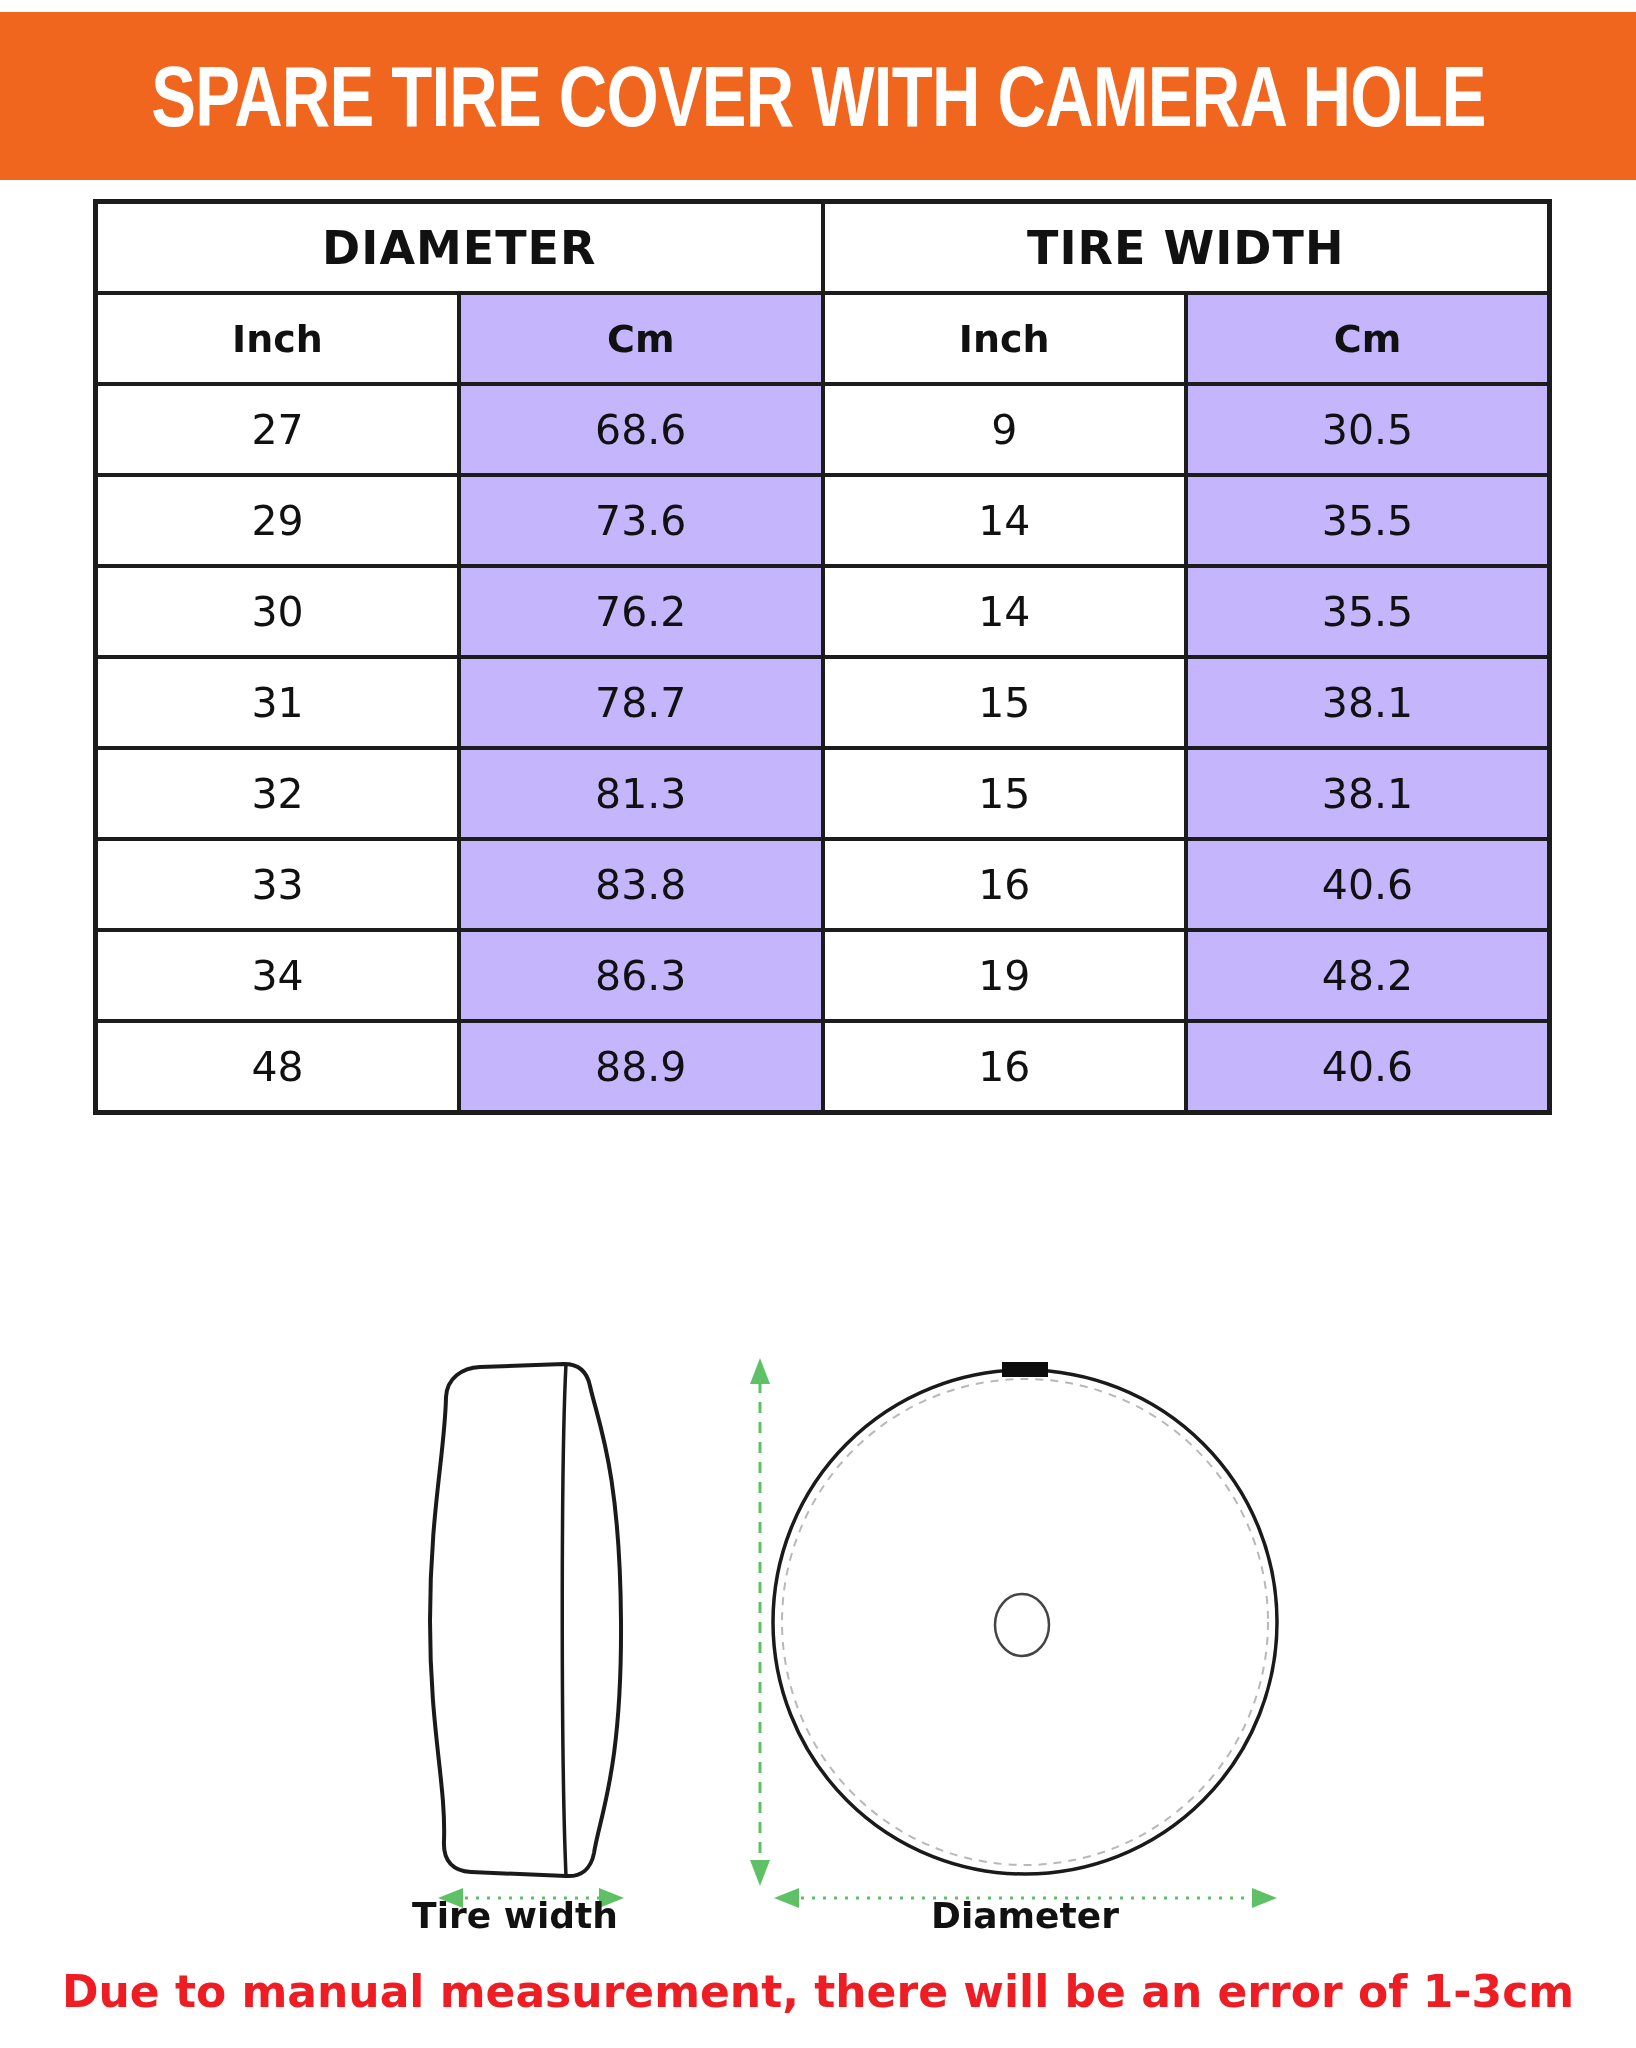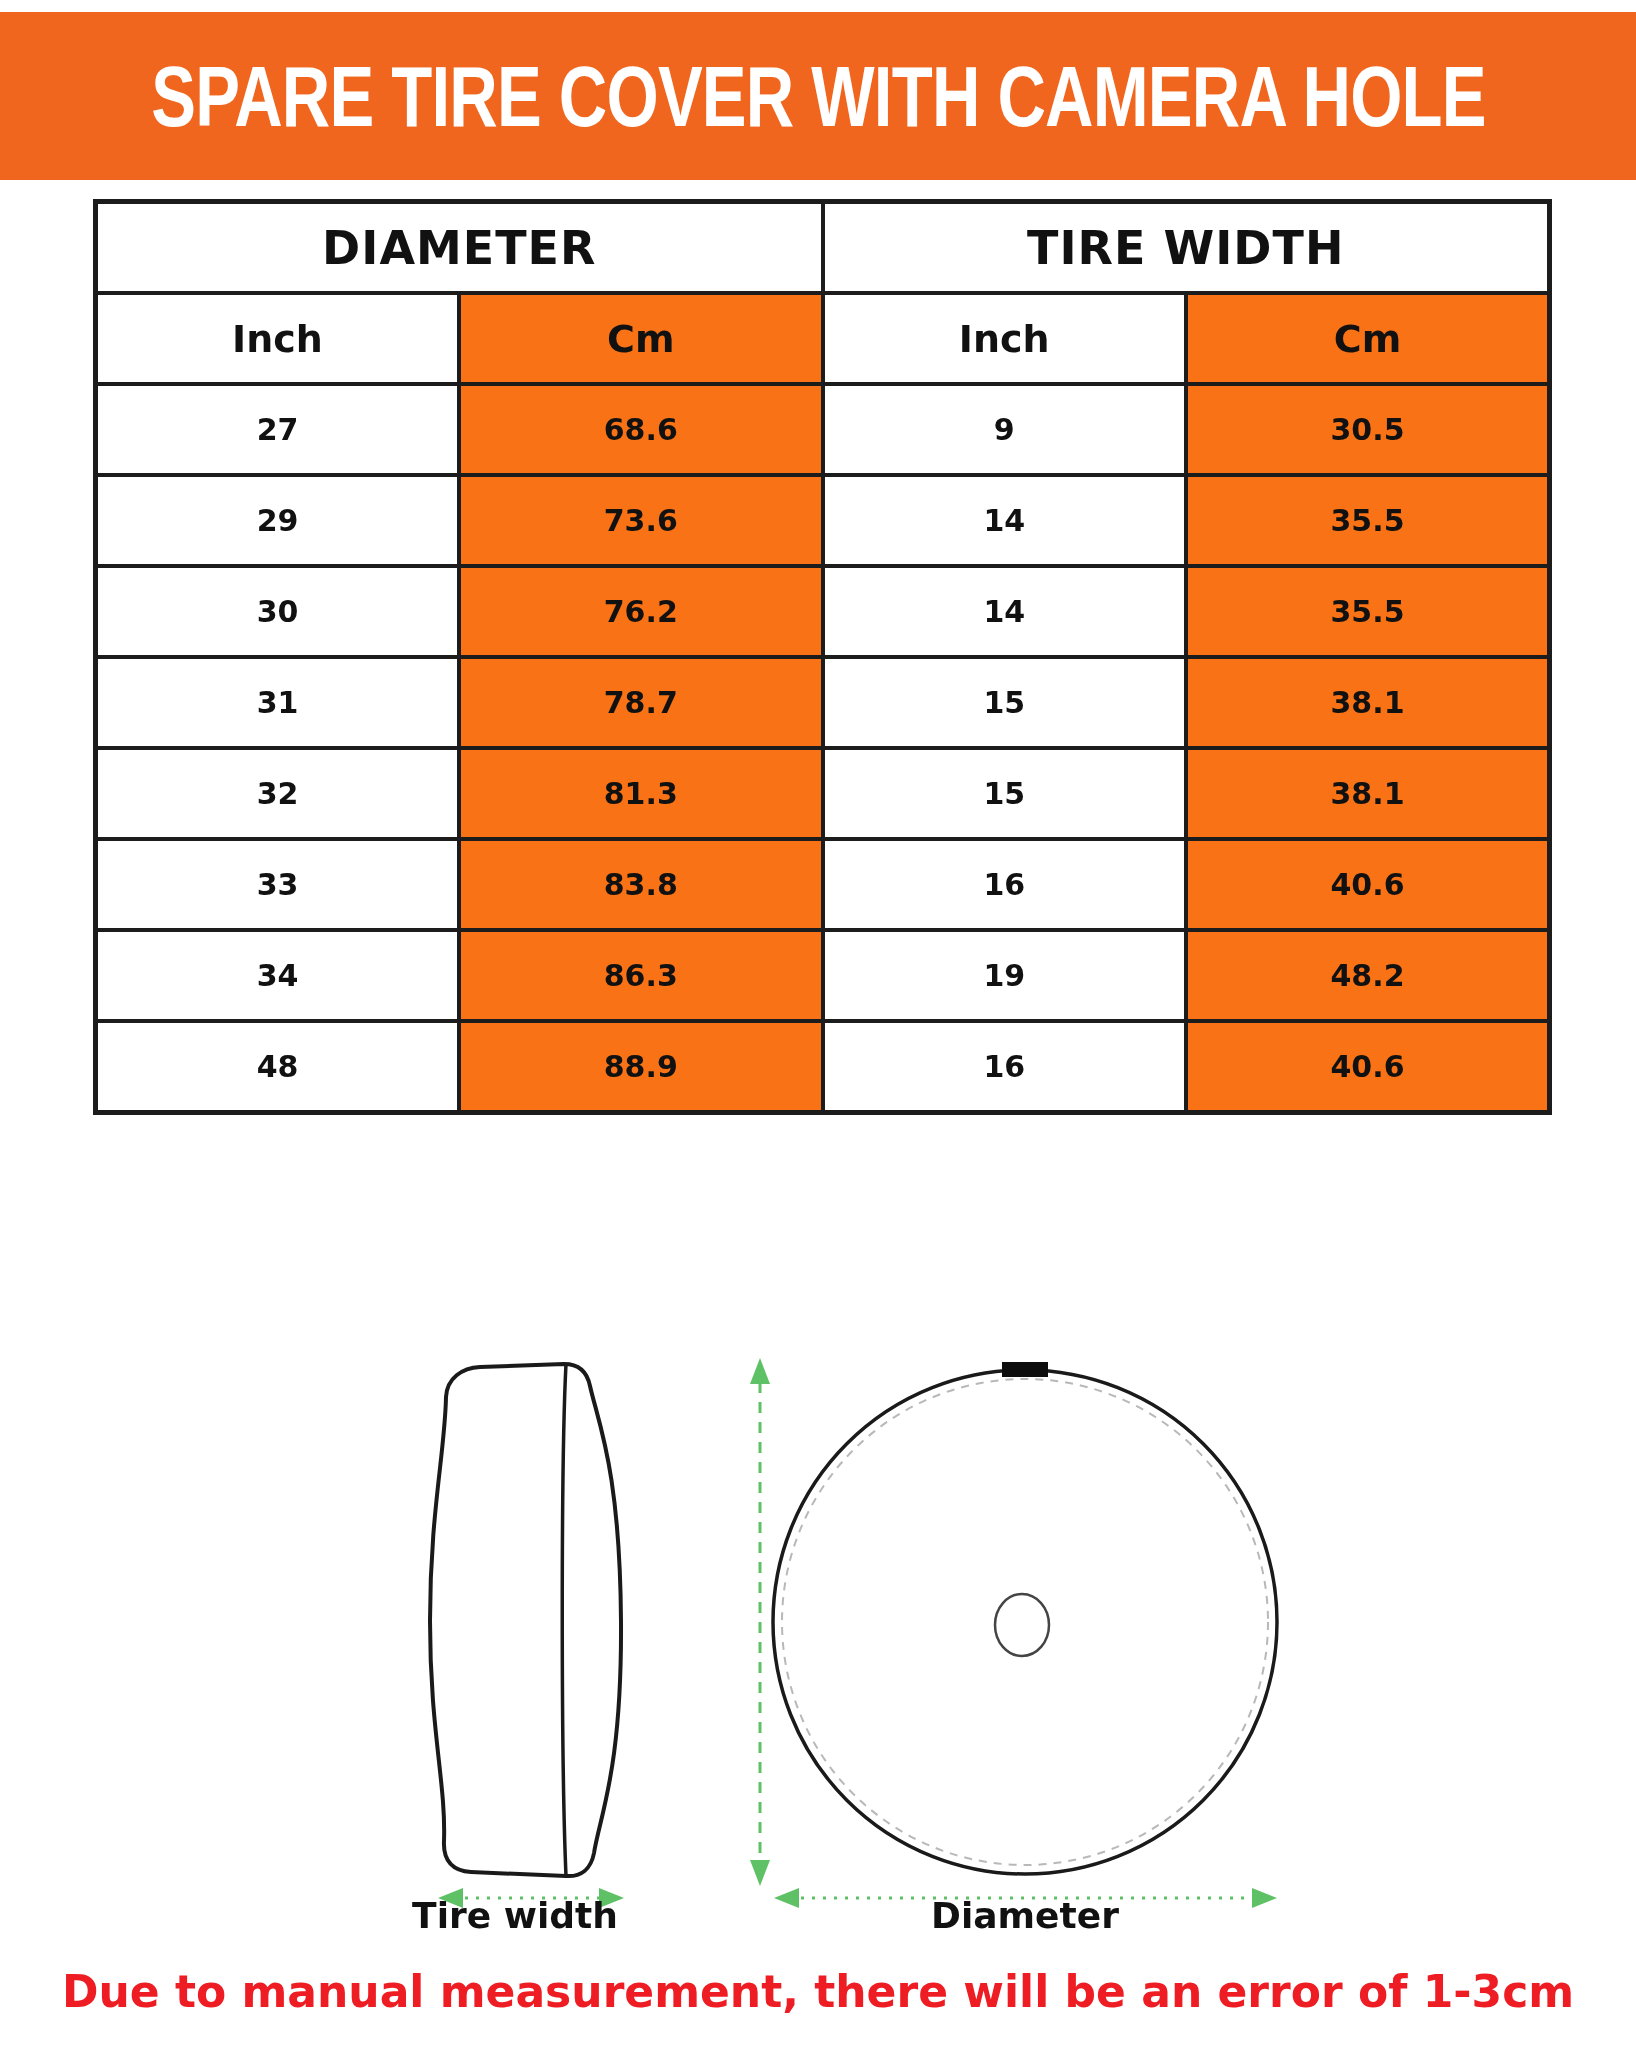--- a/index.html
+++ b/index.html
@@ -24,22 +24,22 @@
     position:absolute; left:93px; top:199px; width:1459px;
     border-collapse:collapse; table-layout:fixed; background:#ffffff;
     border:5px solid #1c1c1c;
   }
   .size-table th, .size-table td {
     border:4px solid #1c1c1c; text-align:center; vertical-align:middle;
     padding:0; height:87px; color:#111111;
   }
   .size-table th.group { font-size:46px; font-weight:bold; letter-spacing:1px; }
   .size-table th.sub   { font-size:38px; font-weight:bold; }
-  .size-table td       { font-size:30px; font-weight:700; }
-  .size-table .cm      { background:#f97316; }
+  .size-table td       { font-size:41px; font-weight:400; }
+  .size-table .cm      { background:#c4b5fd; }
 
   
   .diagram {
     position:absolute; left:0; top:1300px; width:1636px; height:748px;
   }
 
   
   .note {
     position:absolute; left:0; top:1966px; width:1636px;
     text-align:center; font-size:44px; font-weight:bold; color:#ee1c23;

